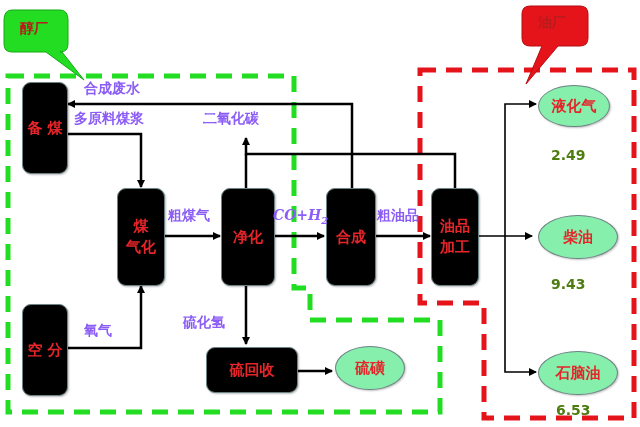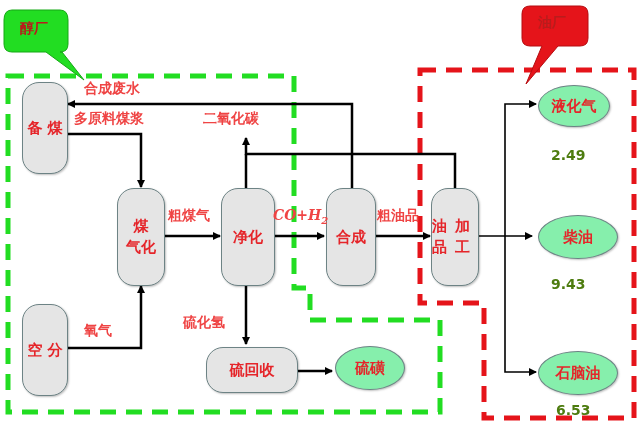--- a/index.html
+++ b/index.html
@@ -3,32 +3,32 @@
 <meta charset="utf-8">
 <style>
   html, body { margin: 0; padding: 0; }
   body {
     width: 640px; height: 427px; overflow: hidden; background: #ffffff;
     position: relative;
     font-family: "DejaVu Sans", sans-serif;
   }
   #canvas { position: absolute; left: 0; top: 0; width: 640px; height: 427px; }
   .box {
-    position: absolute; background: #e5e5e5; border: 1.5px solid #6d8385;
-    border-radius: 17px; box-shadow: 1px 1px 2px rgba(0,0,0,0.25);
-    display: flex; align-items: center; justify-content: center; text-align: left;
+    position: absolute; background: #000000; border: 1.5px solid #6d8385;
+    border-radius: 9px; box-shadow: 1px 1px 2px rgba(0,0,0,0.25);
+    display: flex; align-items: center; justify-content: center; text-align: right;
     color: #e5252a; font-weight: bold; font-size: 15px; line-height: 21px;
   }
   .ellipse {
     position: absolute; background: #86efac; border: 1.5px solid #6d8385;
     border-radius: 50%; box-shadow: 1px 1px 2px rgba(0,0,0,0.25);
     display: flex; align-items: center; justify-content: center;
     color: #e5252a; font-weight: bold; font-size: 15px;
   }
-  .lbl { position: absolute; color: #ef4444; font-weight: bold; font-size: 14px; white-space: nowrap; }
+  .lbl { position: absolute; color: #8b5cf6; font-weight: bold; font-size: 14px; white-space: nowrap; }
   .num { position: absolute; color: #4d7c0f; font-weight: bold; font-size: 14px; }
   .callout-text { position: absolute; color: #b91c1c; font-weight: bold; font-size: 14px; }
 </style>
 </head>
 <body>
 
 <svg id="canvas" viewBox="0 0 640 427" xmlns="http://www.w3.org/2000/svg">
   <defs>
     <marker id="arr" markerWidth="8" markerHeight="8" refX="7" refY="4" orient="auto" markerUnits="userSpaceOnUse">
       <path d="M0,0 L8,4 L0,8 z" fill="#000"></path>
@@ -84,21 +84,21 @@
 <div class="box" style="left:117px;top:188px;width:46px;height:96px;flex-direction:column;">
   <span>煤</span>
   <span>气化</span>
 </div>
 <div class="box" style="left:221px;top:188px;width:52px;height:96px;">
   <span>净化</span>
 </div>
 <div class="box" style="left:326px;top:188px;width:48px;height:96px;">
   <span>合成</span>
 </div>
-<div class="box" style="left:431px;top:188px;width:46px;height:96px;flex-direction:row;">
+<div class="box" style="left:431px;top:188px;width:46px;height:96px;flex-direction:column;">
   <span>油品</span>
   <span>加工</span>
 </div>
 <div class="box" style="left:206px;top:347px;width:90px;height:44px;">
   <span>硫回收</span>
 </div>
 
 <div class="ellipse" style="left:335px;top:346px;width:68px;height:42px;">
   <span>硫磺</span>
 </div>

